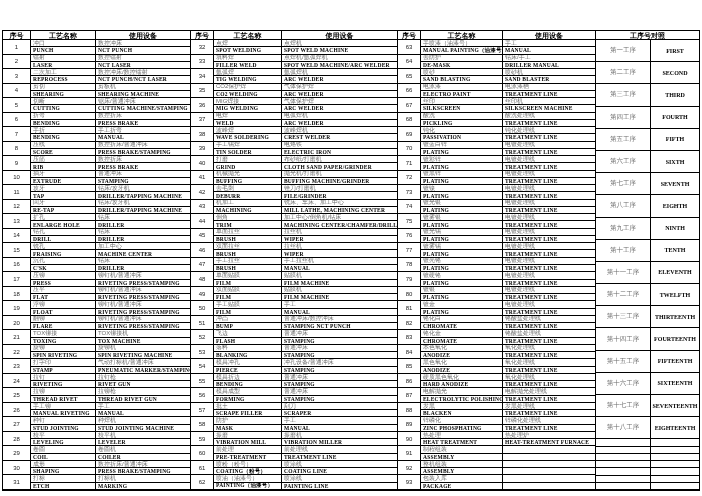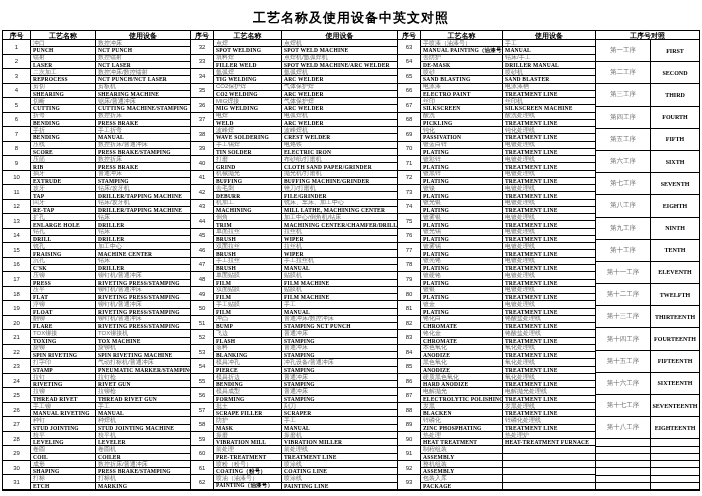--- a/index.html
+++ b/index.html
@@ -20,21 +20,20 @@
   .cn{font-size:6px;color:#6b6b6b;display:flex;align-items:center;padding-left:2px;}
   .en{font-size:5.5px;color:#000;font-weight:bold;font-family:"Liberation Serif",serif;letter-spacing:.2px;display:flex;align-items:center;padding-left:2px;}
   .scn{font-size:6.5px;color:#6b6b6b;display:flex;align-items:center;justify-content:center;}
   .sen{font-size:6px;color:#000;font-weight:bold;font-family:"Liberation Serif",serif;display:flex;align-items:center;justify-content:center;}
   .last{border-right:none;}
 </style>
 </head>
 <body>
 
 <div class="page">
-  <div class="title">工艺名称及使用设备中英文对照</div>
 
   <div class="table">
 
     <div class="group g1">
       <div class="cell hdr" style="grid-column:1;grid-row:1">序号</div>
       <div class="cell hdr" style="grid-column:2;grid-row:1">工艺名称</div>
       <div class="cell hdr" style="grid-column:3;grid-row:1">使用设备</div>
     <div class="cell num" style="grid-area: 2 / 1 / span 2;">1</div>
         <div class="cell cn" style="grid-area: 2 / 2;">冲口</div>
         <div class="cell cn" style="grid-area: 2 / 3;">数控冲床</div>

